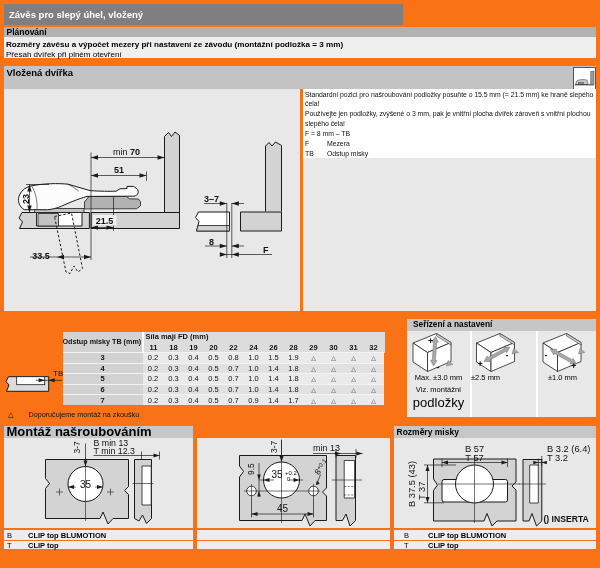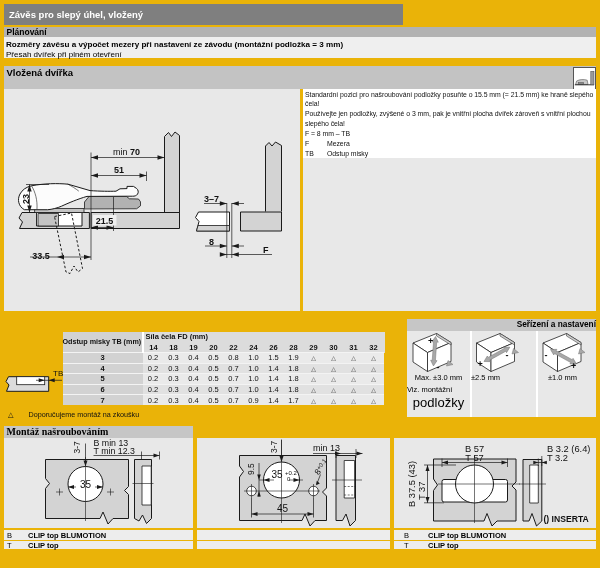--- a/index.html
+++ b/index.html
@@ -1,17 +1,17 @@
 <!DOCTYPE html>
 <html><head>
 <meta charset="utf-8">
 <style>
 html,body{margin:0;padding:0;background:#fff;}
 body{font-family:"Liberation Sans",sans-serif;-webkit-font-smoothing:antialiased;}
-#page{position:relative;width:600px;height:568px;overflow:hidden;background:#eab308;}
+#page{position:relative;width:600px;height:568px;overflow:hidden;background:#f97316;}
 .abs{position:absolute;}
 svg{position:absolute;display:block;}
 svg text{font-family:"Liberation Sans",sans-serif;fill:#111;}
 </style>
 </head>
 <body>
 <div id="page">
 
 <div class="abs" style="left:4px;top:4px;width:399px;height:21px;background:#7f7f7f;color:#fff;font-weight:bold;font-size:9.5px;line-height:22px;padding-left:5px;box-sizing:border-box;">Závěs pro slepý úhel, vložený</div>
 
@@ -135,24 +135,24 @@
 </g>
 </svg>
 
 <div class="abs" style="left:62.5px;top:331.5px;width:79px;height:73.5px;background:#d2d2d2;"></div>
 <div class="abs" style="left:143.5px;top:331.5px;width:241px;height:21px;background:#dcdcdc;"></div>
 <div class="abs" style="left:62.5px;top:331.5px;">
 <table style="border-collapse:collapse;table-layout:fixed;font-size:7.5px;color:#111;">
 <tbody>
           <tr style="height:10.5px;">
             <td rowspan="2" style="width:79px;text-align:left;font-weight:bold;background:#d2d2d2;white-space:nowrap;font-size:7.2px;">Odstup misky TB (mm)</td>
-            <td colspan="12" style="font-weight:bold;text-align:left;padding-left:2px;background:#dcdcdc;border-left:2px solid #fff;">Síla čela FD (mm)</td>
+            <td colspan="12" style="font-weight:bold;text-align:left;padding-left:2px;background:#dcdcdc;border-left:2px solid #fff;">Síla mají FD (mm)</td>
           </tr>
 <tr style="height:10.5px;" class="h2">
-            <td>14</td>
+            <td>11</td>
             <td>18</td>
             <td>19</td>
             <td>20</td>
             <td>22</td>
             <td>24</td>
             <td>26</td>
             <td>28</td>
             <td>29</td>
             <td>30</td>
             <td>31</td>
@@ -257,21 +257,21 @@
  </g>
  <g fill="#1a1a1a" stroke="none">
   <path d="M44.7,380.3 l-6,-2 l0,4 Z"></path>
         <path d="M48.7,380.3 l6,-2 l0,4 Z"></path>
  </g>
  <text x="53" y="376" font-size="8px">TB</text>
 </svg>
 
 <div class="abs" style="left:8px;top:410px;font-size:7.2px;color:#111;">△<span style="display:inline-block;width:15px;"></span><span style="margin-left:0;">Doporučujeme montáž na zkoušku</span></div>
 
-<div class="abs" style="left:407px;top:319px;width:189px;height:11.5px;background:#c6c6c6;font-weight:bold;font-size:8.3px;line-height:11.5px;padding-left:15px;box-sizing:border-box;text-align:right;">Seřízení a nastavení</div>
+<div class="abs" style="left:407px;top:319px;width:189px;height:11.5px;background:#c6c6c6;font-weight:bold;font-size:8.3px;line-height:11.5px;padding-left:6px;box-sizing:border-box;">Seřízení a nastavení</div>
 <div class="abs" style="left:407px;top:330.5px;width:189px;height:86px;background:#e8e8e8;"></div>
 <div class="abs" style="left:470px;top:330.5px;width:1.5px;height:86px;background:#fff;"></div>
 <div class="abs" style="left:536px;top:330.5px;width:1.5px;height:86px;background:#fff;"></div>
 <svg style="left:407px;top:330.5px;" width="189" height="86" viewBox="407 330.5 189 86">
  <defs>
  <g id="cab">
    <polygon points="0,9.5 23.5,0 38,9 14.5,19" fill="#fff" stroke="#222" stroke-width="0.8"></polygon>
    <polygon points="0,9.5 14.5,19 14.5,38 0,28.5" fill="#fff" stroke="#222" stroke-width="0.8"></polygon>
    <polygon points="14.5,19 38,9 38,28 14.5,38" fill="#fff" stroke="#222" stroke-width="0.8"></polygon>
    <polygon points="23.5,0 38,9 38,11.5 23.5,2.5" fill="#cfcfcf" stroke="#222" stroke-width="0.5"></polygon>
@@ -300,27 +300,28 @@
   <text x="544.5" y="357">-</text>
   <text x="571" y="368">+</text>
  </g>
  <g fill="#a8a8a8" stroke="#777" stroke-width="0.5">
   <path d="M448,360 l5,4 l-6.5,1.5 Z"></path>
   <path d="M513.5,348 l5,4 l-6.5,1.5 Z"></path>
   <path d="M580,348 l5,4 l-6.5,1.5 Z"></path>
  </g>
 </svg>
 <div class="abs" style="left:407px;top:373px;width:63px;text-align:center;font-size:7.5px;">Max. ±3.0 mm</div>
-<div class="abs" style="left:407px;top:384.5px;width:63px;font-size:7.5px;">Viz. montážní</div>
+<div class="abs" style="left:407px;top:384.5px;width:63px;text-align:center;font-size:7.5px;">Viz. montážní</div>
 <div class="abs" style="left:407px;top:394.5px;width:63px;text-align:center;font-size:13px;">podložky</div>
 <div class="abs" style="left:471px;top:373px;width:60px;text-align:left;font-size:7.5px;">±2.5 mm</div>
 <div class="abs" style="left:534px;top:373px;width:57px;text-align:center;font-size:7.5px;">±1.0 mm</div>
 
-<div class="abs" style="left:4px;top:426px;width:189px;height:12px;background:#c6c6c6;font-weight:bold;font-size:10px;line-height:12px;padding-left:2.5px;box-sizing:border-box;font-family:Liberation Serif, serif;">Montáž našroubováním</div>
+<div class="abs" style="left:4px;top:426px;width:189px;height:12px;background:#c6c6c6;font-weight:bold;font-size:13px;line-height:12px;padding-left:2.5px;box-sizing:border-box;">Montáž našroubováním</div>
 <div class="abs" style="left:197px;top:426px;width:193px;height:12px;background:#c6c6c6;font-weight:bold;font-size:8.5px;line-height:12px;padding-left:2.5px;box-sizing:border-box;margin-top:20px;">Montáž INSERTA | nalisováním</div>
+<div class="abs" style="left:394px;top:426px;width:202px;height:12px;background:#c6c6c6;font-weight:bold;font-size:8.5px;line-height:12px;padding-left:2.5px;box-sizing:border-box;">Rozměry misky</div>
 
 <div class="abs" style="left:4px;top:438px;width:189px;height:90px;background:#e8e8e8;"></div>
 <div class="abs" style="left:197px;top:438px;width:193px;height:90px;background:#e8e8e8;"></div>
 <div class="abs" style="left:394px;top:438px;width:202px;height:90px;background:#e8e8e8;"></div>
 
 <svg style="left:4px;top:438px;" width="189" height="90" viewBox="4 438 189 90">
  <g stroke="#1a1a1a" stroke-width="1" fill="none" stroke-linejoin="round">
   <path d="M45.5,459.5 H128.5 V486.5 L124.5,490.5 L128.5,494.5 V518.5 H113 L108,524 L103,512 L100,518.5 H45.5 V488.5 L49.5,483.5 L45.5,478.5 Z" fill="#d3d3d3"></path>
   <path d="M134.5,459.5 H151.5 V518.5 L146.5,523.5 L142.5,515 L139,521 L134.5,518.5 Z" fill="#d3d3d3"></path>
   <rect x="142" y="466" width="9.2" height="39" fill="#fff" stroke-width="0.8"></rect>

